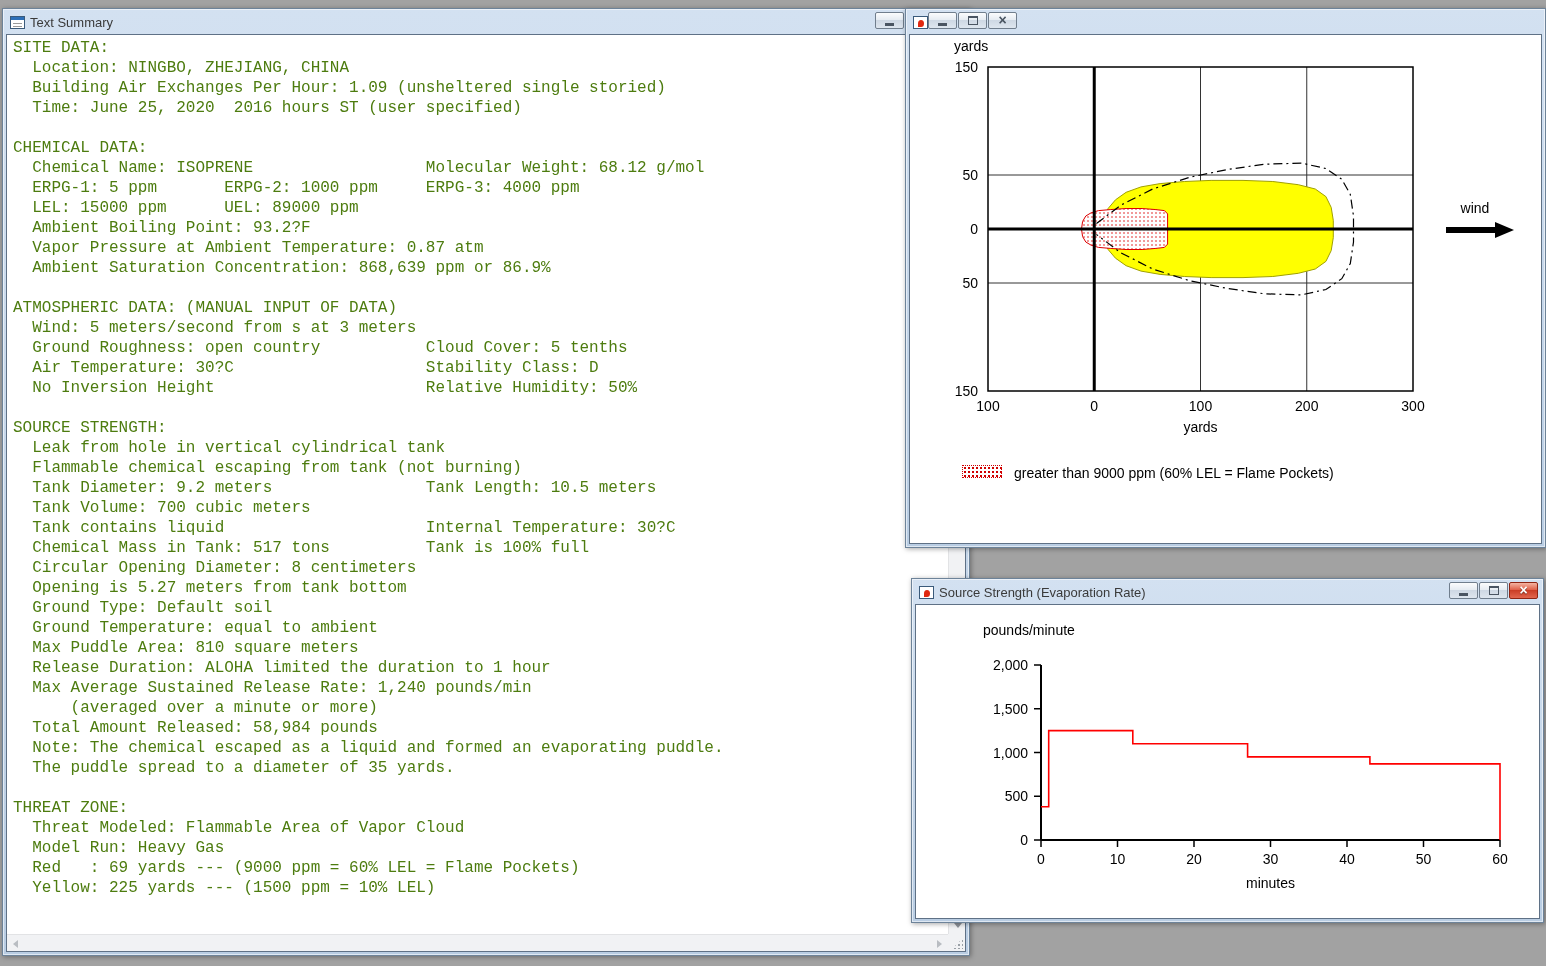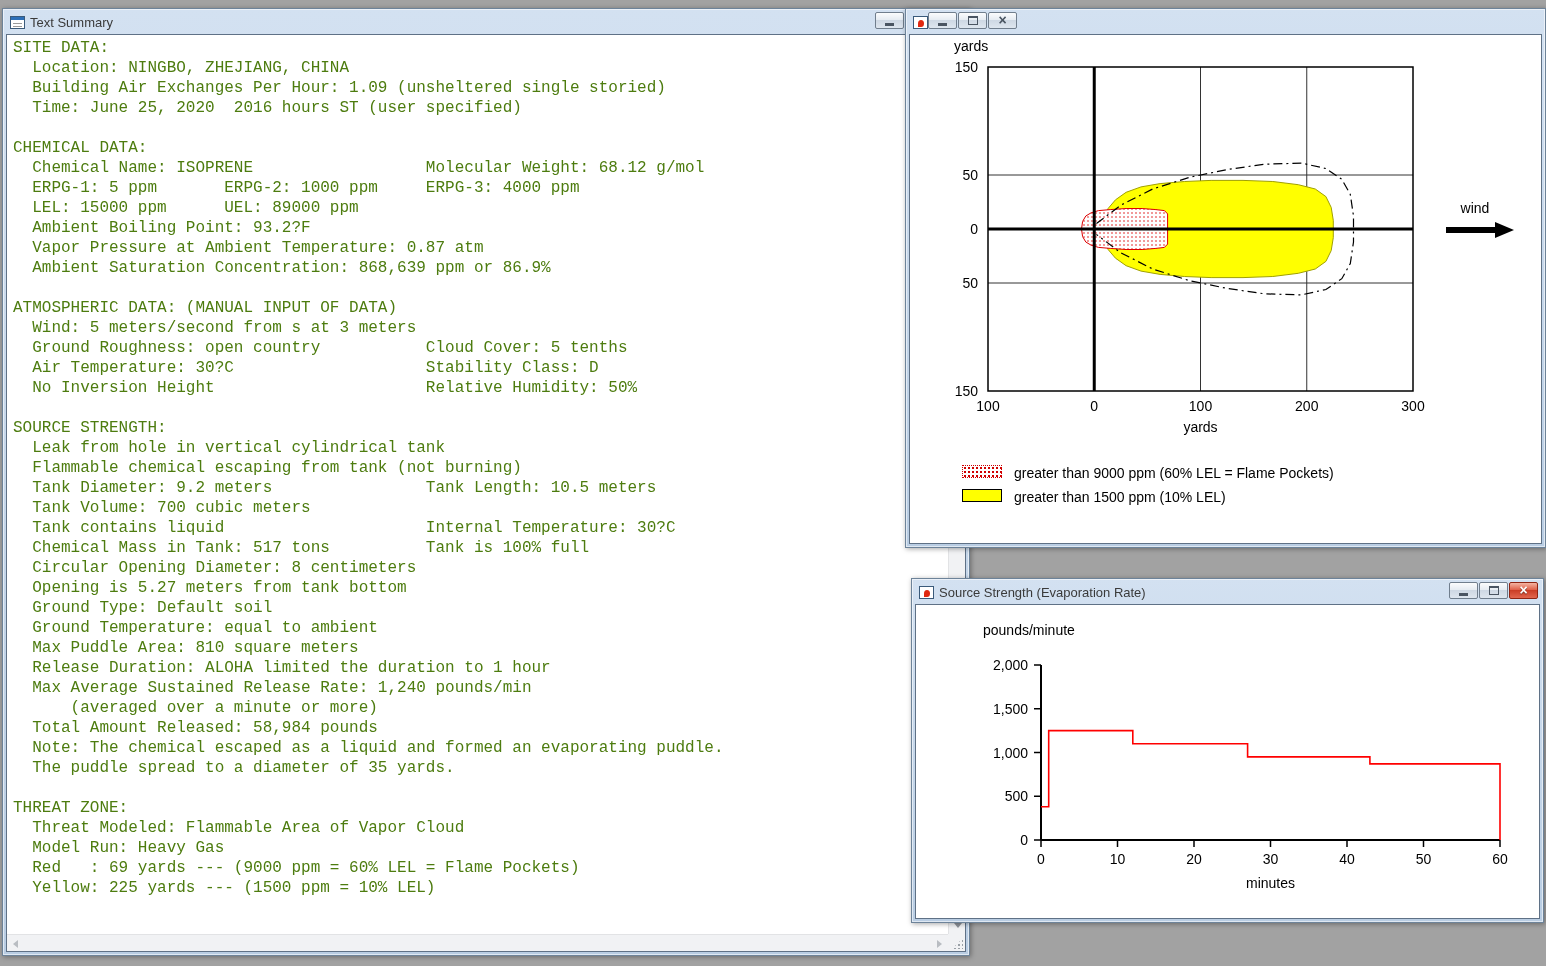--- a/index.html
+++ b/index.html
@@ -197,24 +197,20 @@
         <text x="44" y="16" text-anchor="start" font-size="14" font-family="Liberation Sans, sans-serif" fill="#000">yards</text>
         <text x="565" y="178" text-anchor="middle" font-size="14" font-family="Liberation Sans, sans-serif" fill="#000">wind</text>
         <line x1="536" y1="195" x2="585" y2="195" stroke="#000" stroke-width="6"></line>
         <path d="M585 187L604 195L585 203Z" fill="#000"></path>
       </svg>
     <div class="legend">
       <div class="legend-row">
         <span class="swatch swatch-red"></span>
         <span class="legend-label">greater than 9000 ppm (60% LEL = Flame Pockets)</span>
       </div>
-      <div class="legend-row">
-        <span class="swatch swatch-yellow"></span>
-        <span class="legend-label">greater than 1500 ppm (10% LEL)</span>
-      </div>
     </div>
   </div>
 </div>
 
 <div class="window" id="win-source">
   <div class="titlebar">
     <span class="win-icon chart-icon"></span>
     <span class="title">Source Strength (Evaporation Rate)</span>
     <span class="tb-buttons">
       <span class="tb-btn">

